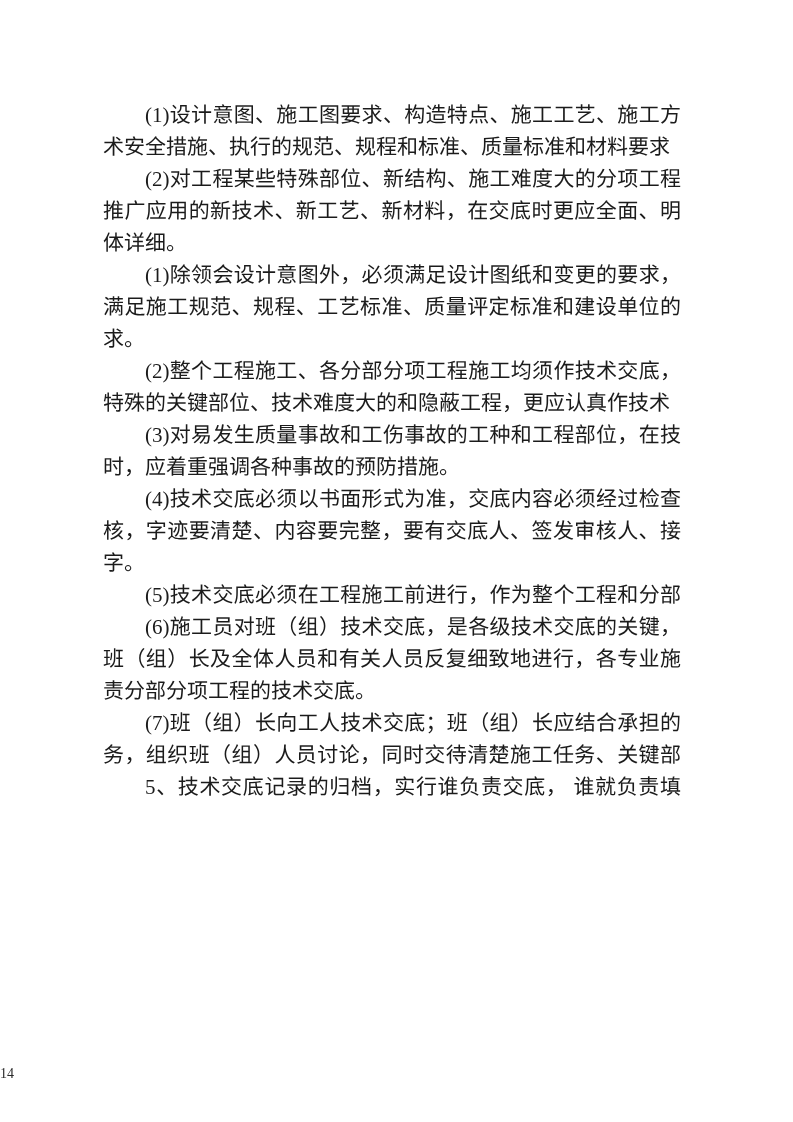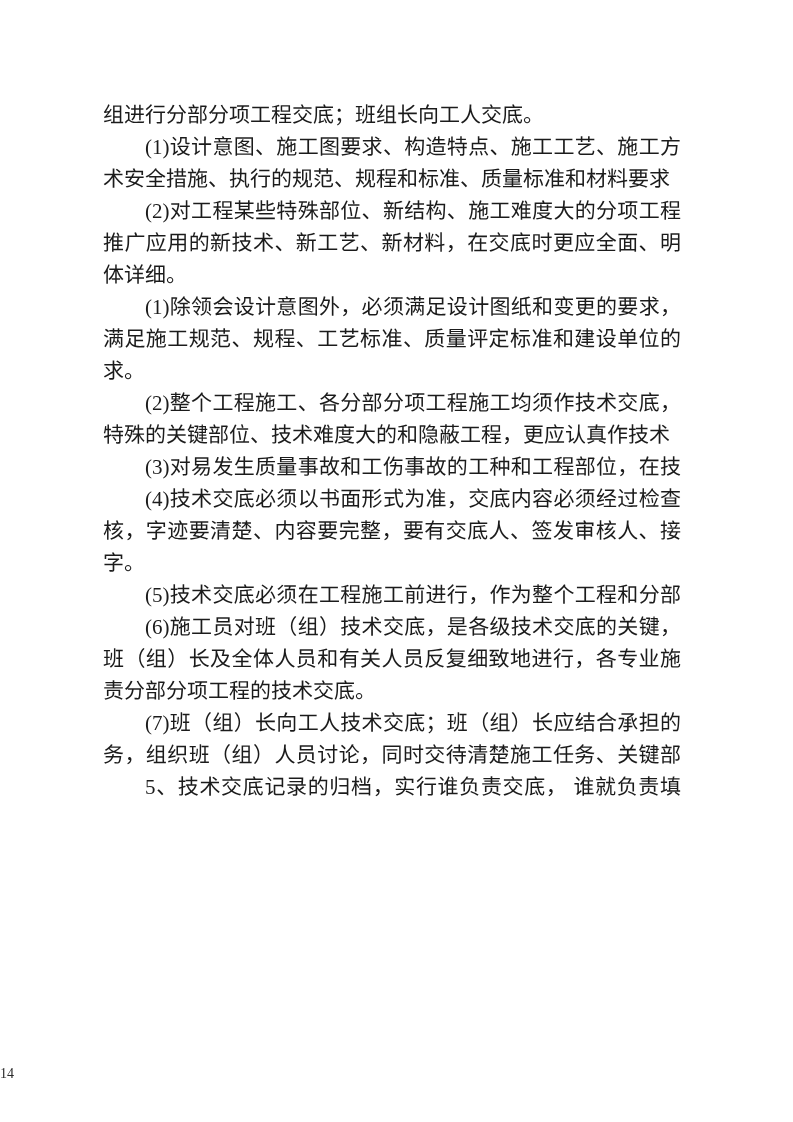--- a/index.html
+++ b/index.html
@@ -58,43 +58,41 @@
     line-height: 18px;
     color: #2a2a2a;
     font-family: "Liberation Serif", "DejaVu Serif", serif;
   }
 </style>
 </head>
 <body>
 
 <div class="page">
   <div class="text-block" id="text-block">
-      <div class="para">
-        <div class="line final">组进行分部分项工程交底；班组长向工人交底。</div>
-      </div>
       <div class="para indented">
         <div class="line">(1)设计意图、施工图要求、构造特点、施工工艺、施工方法、技</div>
         <div class="line final">术安全措施、执行的规范、规程和标准、质量标准和材料要求等。</div>
       </div>
       <div class="para indented">
         <div class="line">(2)对工程某些特殊部位、新结构、施工难度大的分项工程等以及</div>
         <div class="line">推广应用的新技术、新工艺、新材料，在交底时更应全面、明确、具</div>
         <div class="line final">体详细。</div>
       </div>
       <div class="para indented">
         <div class="line">(1)除领会设计意图外，必须满足设计图纸和变更的要求，执行和</div>
         <div class="line">满足施工规范、规程、工艺标准、质量评定标准和建设单位的合理要</div>
         <div class="line final">求。</div>
       </div>
       <div class="para indented">
         <div class="line">(2)整个工程施工、各分部分项工程施工均须作技术交底，对一些</div>
         <div class="line final">特殊的关键部位、技术难度大的和隐蔽工程，更应认真作技术交底。</div>
       </div>
       <div class="para indented">
         <div class="line">(3)对易发生质量事故和工伤事故的工种和工程部位，在技术交底</div>
+        <div class="line final">时，应着重强调各种事故的预防措施。</div>
       </div>
       <div class="para indented">
         <div class="line">(4)技术交底必须以书面形式为准，交底内容必须经过检查和审</div>
         <div class="line">核，字迹要清楚、内容要完整，要有交底人、签发审核人、接收人签</div>
         <div class="line final">字。</div>
       </div>
       <div class="para indented">
         <div class="line">(5)技术交底必须在工程施工前进行，作为整个工程和分部分项工</div>
       </div>
       <div class="para indented">

